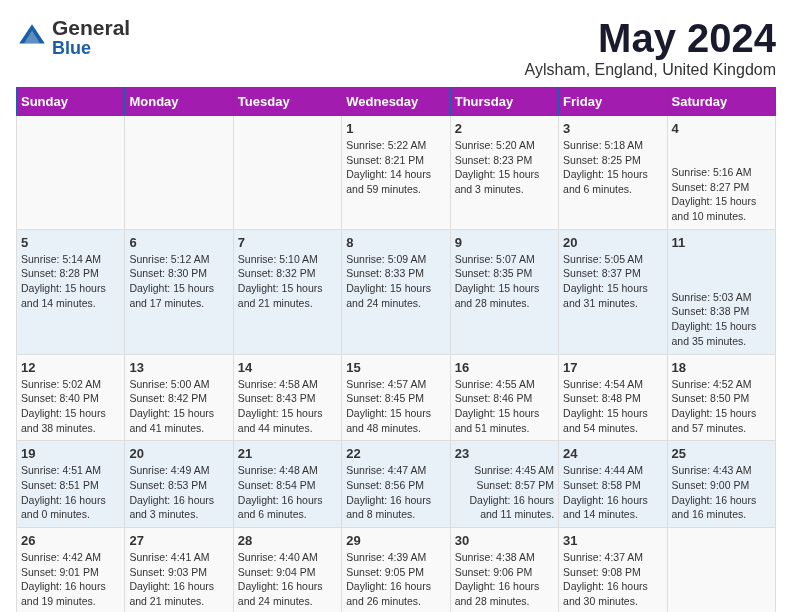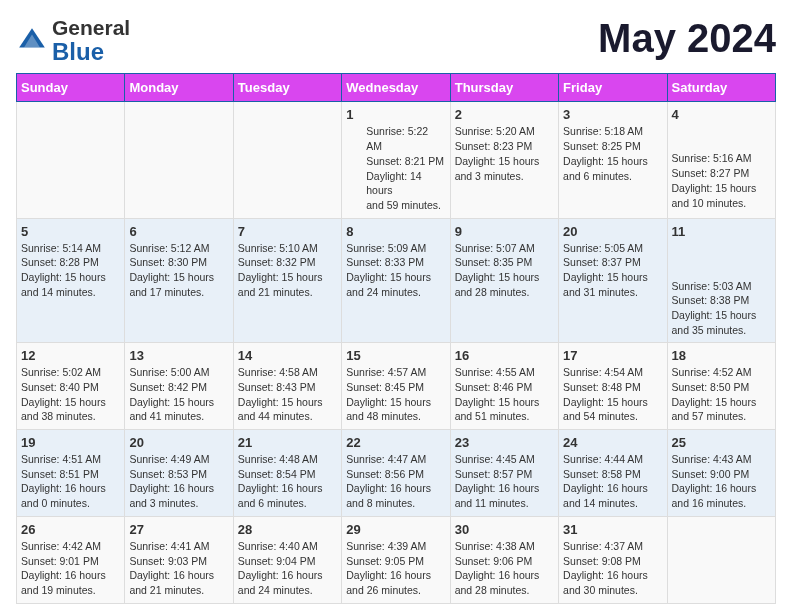--- a/index.html
+++ b/index.html
@@ -25,21 +25,21 @@
       display: flex;
       flex-direction: column;
       line-height: 1.1;
     }
     .logo-general {
       font-size: 21px;
       font-weight: bold;
       color: #333;
     }
     .logo-blue {
-      font-size: 24px;
+      font-size: 18px;
       font-weight: bold;
       color: #1a5fa8;
     }
     .logo-icon {
       width: 32px;
       height: 32px;
     }
     .title-block {
       text-align: right;
     }
@@ -51,21 +51,21 @@
     .subtitle {
       font-size: 16px;
       color: #333;
     }
     table {
       width: 100%;
       border-collapse: collapse;
       table-layout: fixed;
     }
     thead tr th {
-      background-color: #d946ef;
+      background-color: #a21caf;
       color: #fff;
       font-size: 13px;
       font-weight: bold;
       padding: 6px 4px;
       text-align: left;
       border: 1px solid #1a5fa8;
     }
     tbody tr {
       border-bottom: 1px solid #ccc;
     }
@@ -104,20 +104,21 @@
       <polygon points="20,4 36,28 4,28" fill="#1a5fa8"></polygon>
       <polygon points="20,12 30,28 10,28" fill="#fff" opacity="0.3"></polygon>
     </svg>
     <div class="logo-text">
       <span class="logo-general">General</span>
       <span class="logo-blue">Blue</span>
     </div>
   </div>
   <div class="title-block">
     <div class="main-title">May 2024</div>
+    <div class="subtitle">Aylsham, England, United Kingdom</div>
   </div>
 </div>
 
 <table>
   <thead>
     <tr>
     <th>Sunday</th>
         <th>Monday</th>
         <th>Tuesday</th>
         <th>Wednesday</th>
@@ -126,21 +127,21 @@
         <th>Saturday</th>
       </tr>
   </thead>
   <tbody>
   <tr>
         <td></td>
         <td></td>
         <td></td>
         <td>
           <span class="day-number">1</span>
-          <div class="day-info" style="white-space: pre-line; margin-left: 20px;">Sunrise: 5:22 AM
+          <div class="day-info" style="white-space: pre-line;">Sunrise: 5:22 AM
 Sunset: 8:21 PM
 Daylight: 14 hours
 and 59 minutes.</div>
         </td>
         <td>
           <span class="day-number">2</span>
           <div class="day-info" style="white-space: pre-line;">Sunrise: 5:20 AM
 Sunset: 8:23 PM
 Daylight: 15 hours
 and 3 minutes.</div>
@@ -286,21 +287,21 @@
         </td>
         <td>
           <span class="day-number">22</span>
           <div class="day-info" style="white-space: pre-line;">Sunrise: 4:47 AM
 Sunset: 8:56 PM
 Daylight: 16 hours
 and 8 minutes.</div>
         </td>
         <td>
           <span class="day-number">23</span>
-          <div class="day-info" style="white-space: pre-line;">Sunrise: 4:45 AM
+          <div class="day-info" style="white-space: pre-line; text-align: right;">Sunrise: 4:45 AM
 Sunset: 8:57 PM
 Daylight: 16 hours
 and 11 minutes.</div>
         </td>
         <td>
           <span class="day-number">24</span>
           <div class="day-info" style="white-space: pre-line;">Sunrise: 4:44 AM
 Sunset: 8:58 PM
 Daylight: 16 hours
 and 14 minutes.</div>

